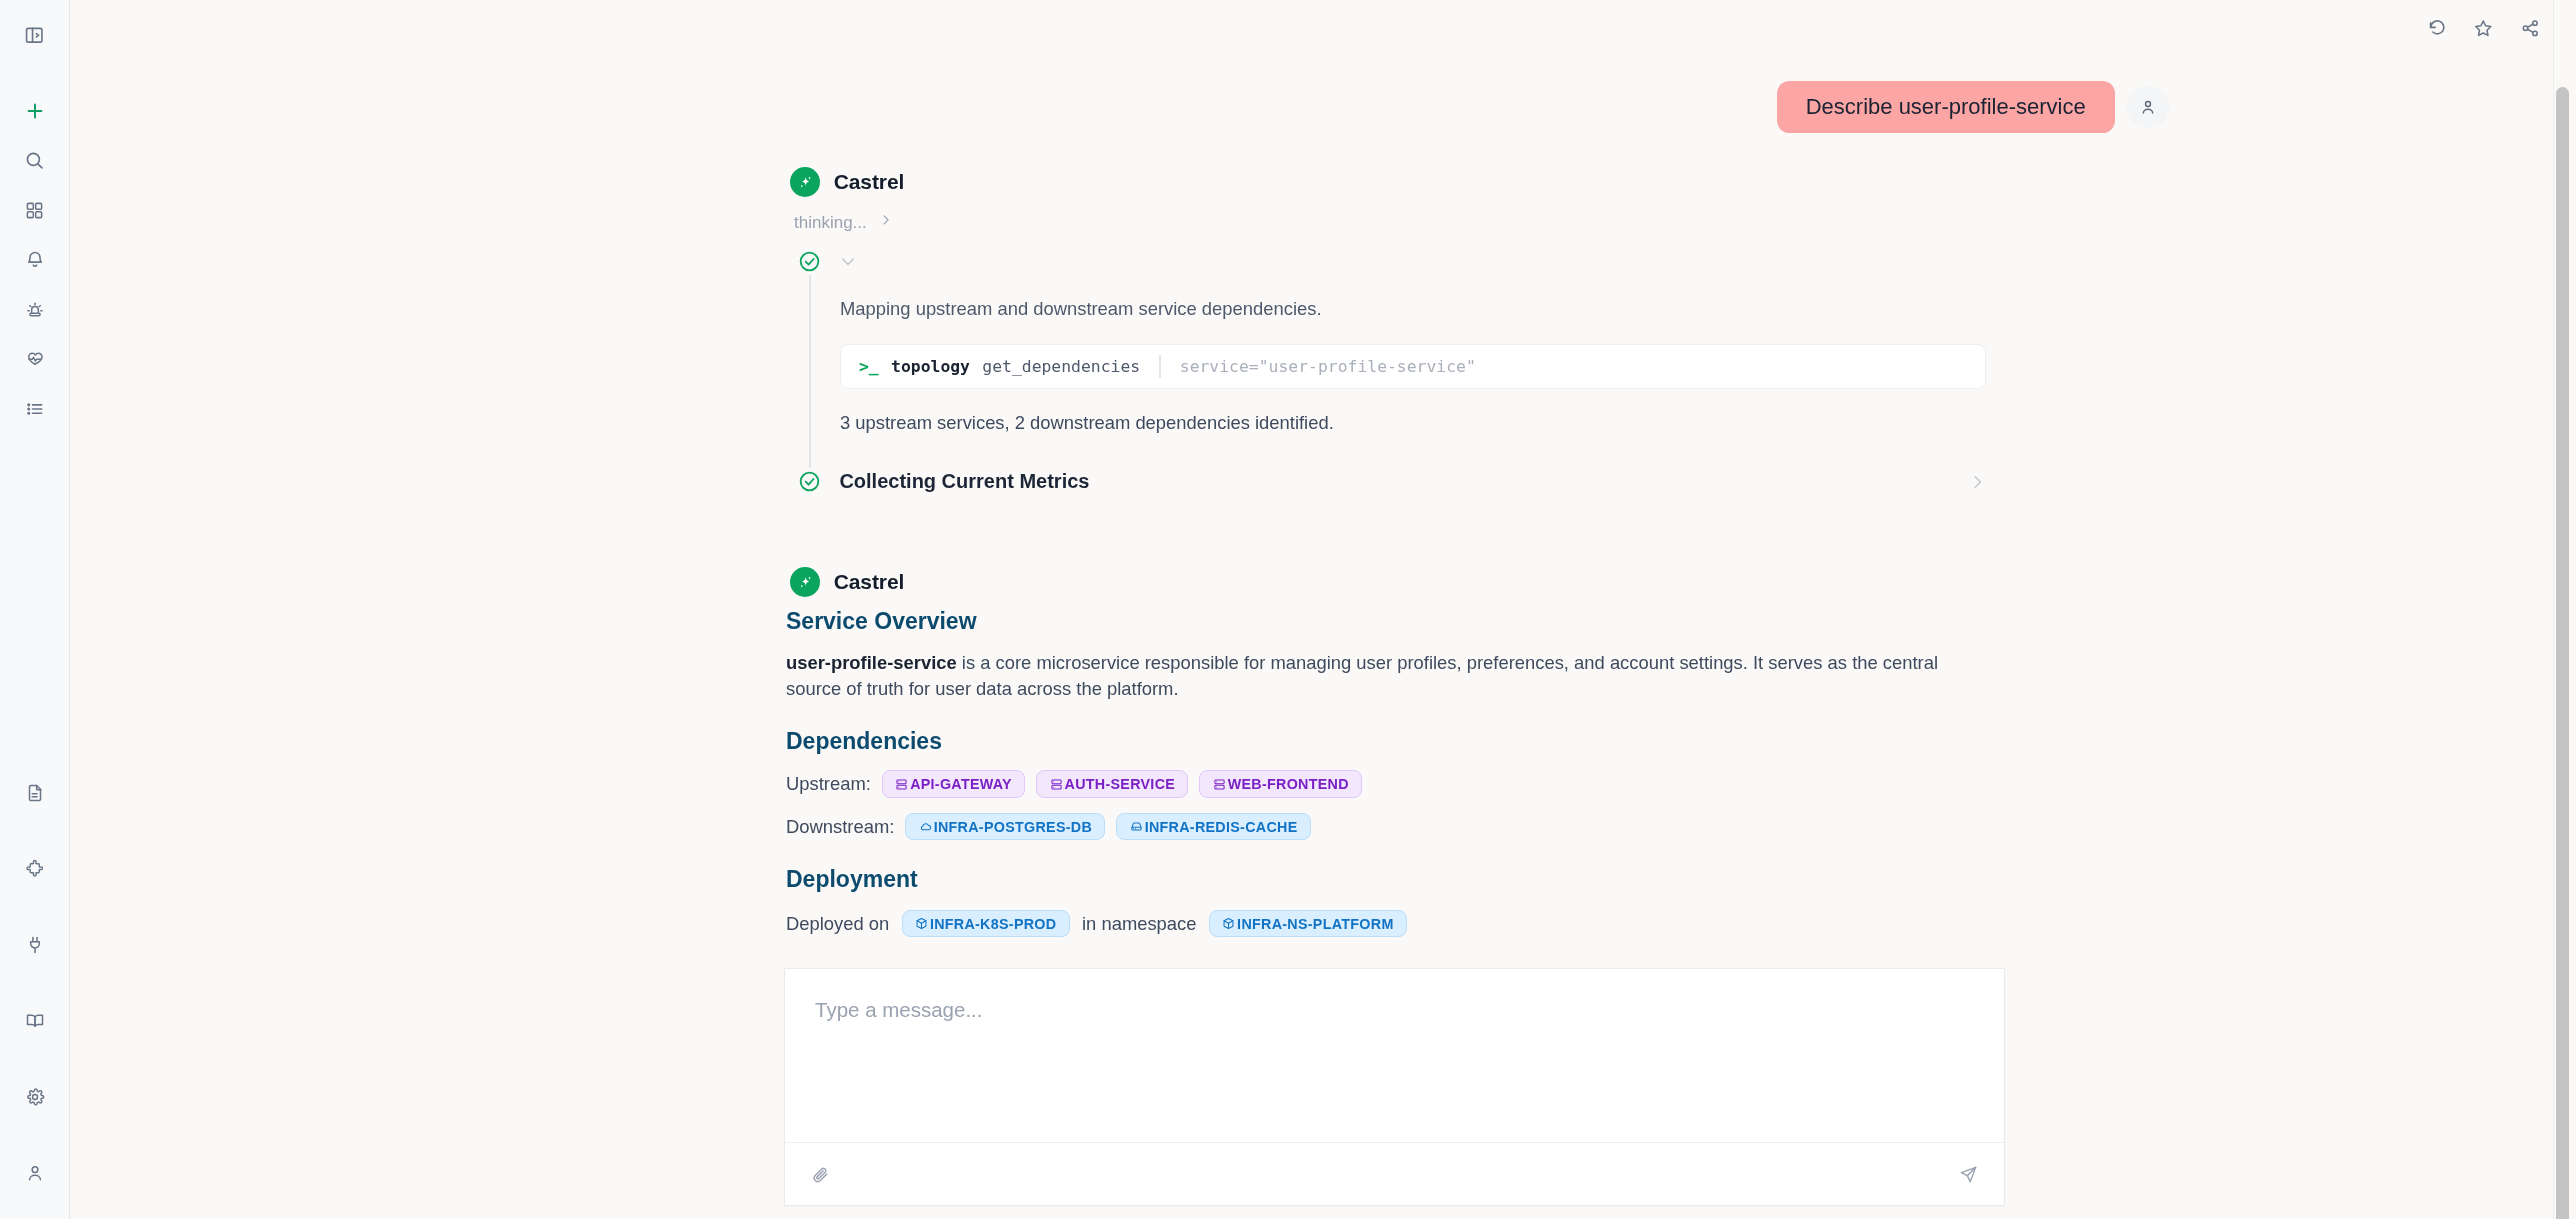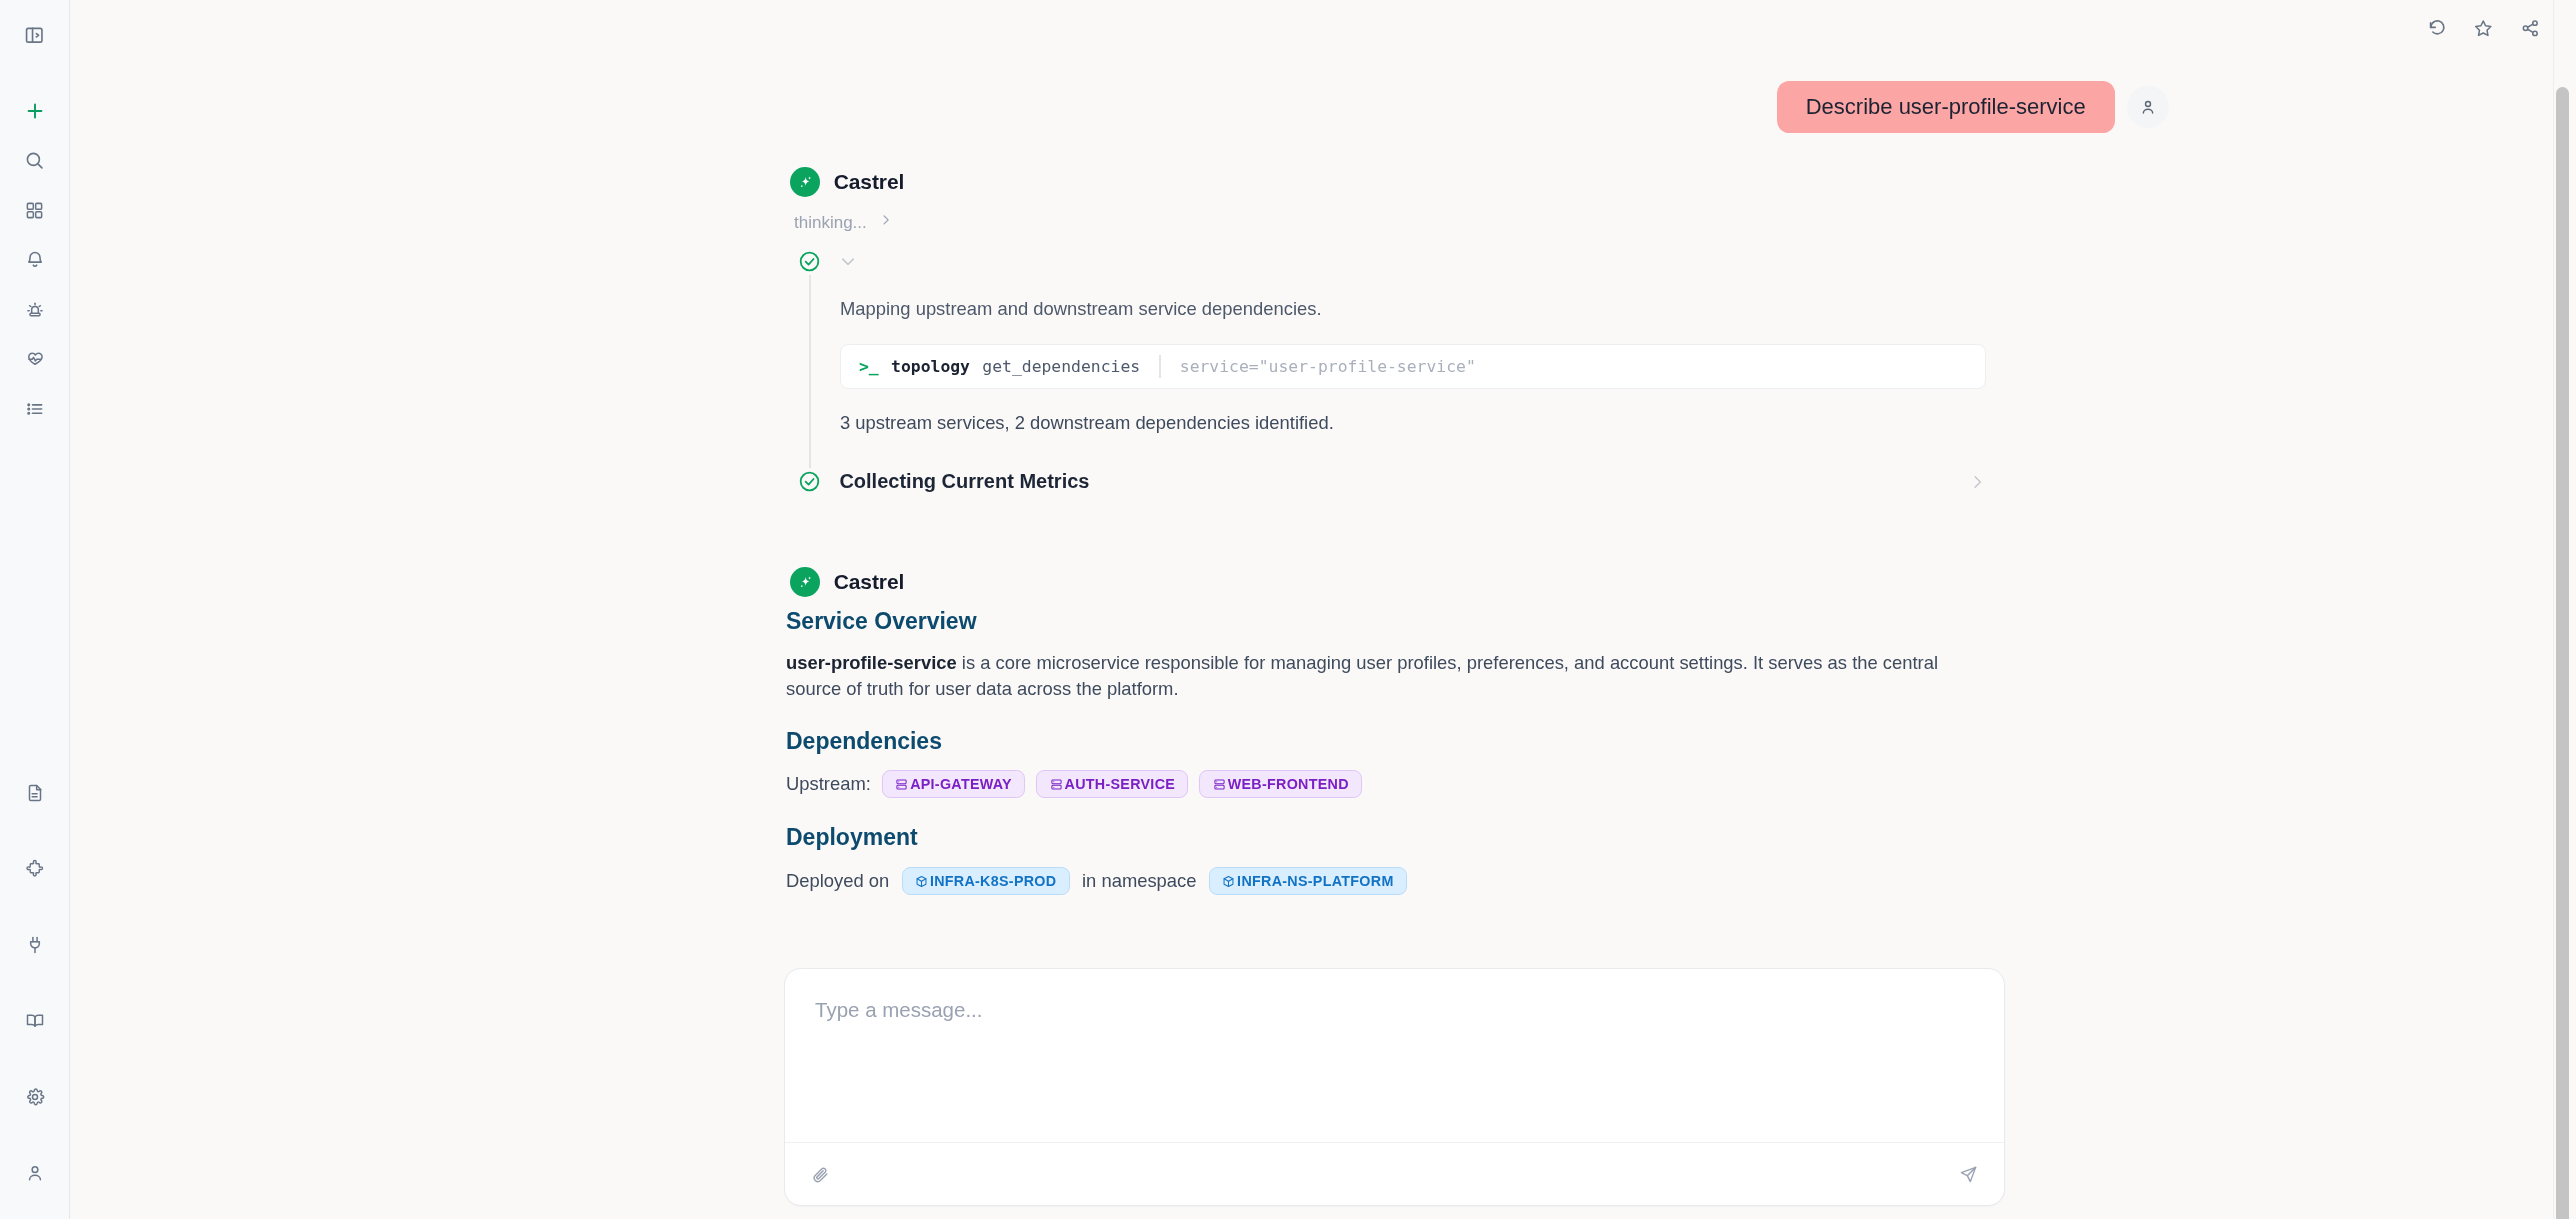--- a/index.html
+++ b/index.html
@@ -160,21 +160,21 @@
   .tag.blue   { background: #d9eeff; border-color: #b9ddf9; color: #1273c4; }
 
   .deploy-row { display: flex; align-items: center; gap: 12.3px; margin-top: 16.4px; }
   .deploy-txt { font-size: 18.4px; color: #3e4a5d; }
 
   
   .composer {
     position: absolute; left: 714px; top: 968px;
     width: 1221px; height: 238px;
     background: #ffffff; border: 1.4px solid #e8eaed;
-    border-radius: 17px; display: flex; flex-direction: column;
+    border-radius: 1px; display: flex; flex-direction: column;
     box-shadow: 0 0.7px 1.4px rgba(16,24,40,.03);
   }
   .composer-input {
     flex: 1 1 auto; padding: 29px 30px; font-size: 20.5px; color: #9aa2b1;
     cursor: text;
   }
   .composer-foot {
     height: 63px; border-top: 1.4px solid #eef0f2;
     display: flex; align-items: center; justify-content: space-between;
     padding: 0 26px;
@@ -459,20 +459,40 @@
           <svg width="13" height="13" viewBox="0 0 24 24" fill="none" stroke="currentColor" stroke-width="1.9" stroke-linecap="round" stroke-linejoin="round">
             <rect x="3.5" y="3.5" width="17" height="7" rx="1.6"></rect>
               <rect x="3.5" y="13.5" width="17" height="7" rx="1.6"></rect>
             <line x1="7" y1="7" x2="7.02" y2="7"></line>
               <line x1="7" y1="17" x2="7.02" y2="17"></line>
           </svg>
           <span>WEB-FRONTEND</span>
         </span>
       </div>
 
+      <div class="dep-row">
+        <span class="dep-label">Downstream:</span>
+
+        <span class="tag blue">
+          <svg width="13" height="13" viewBox="0 0 24 24" fill="none" stroke="currentColor" stroke-width="1.9" stroke-linecap="round" stroke-linejoin="round">
+            <path d="M6.8 18h10.4a4 4 0 0 0 .3-8 5.6 5.6 0 0 0-10.6 1.4A3.4 3.4 0 0 0 6.8 18z"></path>
+          </svg>
+          <span>INFRA-POSTGRES-DB</span>
+        </span>
+
+        <span class="tag blue">
+          <svg width="13" height="13" viewBox="0 0 24 24" fill="none" stroke="currentColor" stroke-width="1.9" stroke-linecap="round" stroke-linejoin="round">
+            <path d="M3.5 13.5 6.2 6.6A1.6 1.6 0 0 1 7.7 5.6h8.6a1.6 1.6 0 0 1 1.5 1l2.7 6.9"></path>
+            <rect x="3.5" y="13.5" width="17" height="5" rx="1.6"></rect>
+            <line x1="7" y1="16" x2="7.02" y2="16"></line>
+              <line x1="10.2" y1="16" x2="10.22" y2="16"></line>
+          </svg>
+          <span>INFRA-REDIS-CACHE</span>
+        </span>
+      </div>
 
       <div class="sec-gap"></div>
       <div class="h-sec">Deployment</div>
 
       <div class="deploy-row">
         <span class="deploy-txt">Deployed on</span>
         <span class="tag blue">
           <svg width="13" height="13" viewBox="0 0 24 24" fill="none" stroke="currentColor" stroke-width="1.9" stroke-linecap="round" stroke-linejoin="round">
             <path d="M12 2.8 20.2 7v10L12 21.2 3.8 17V7z"></path>
               <polyline points="3.8 7 12 11.4 20.2 7"></polyline>

